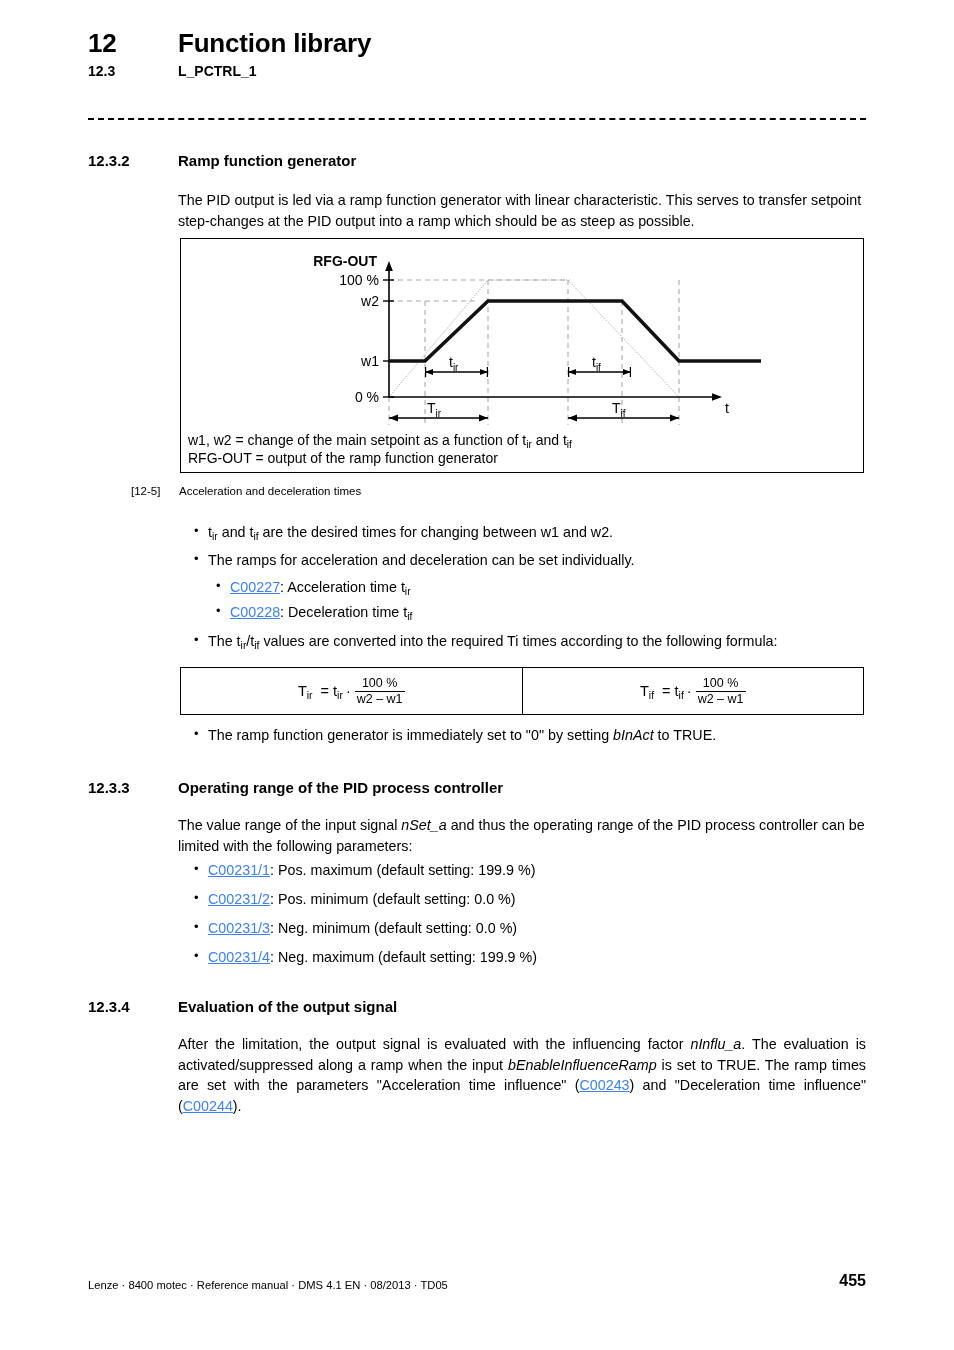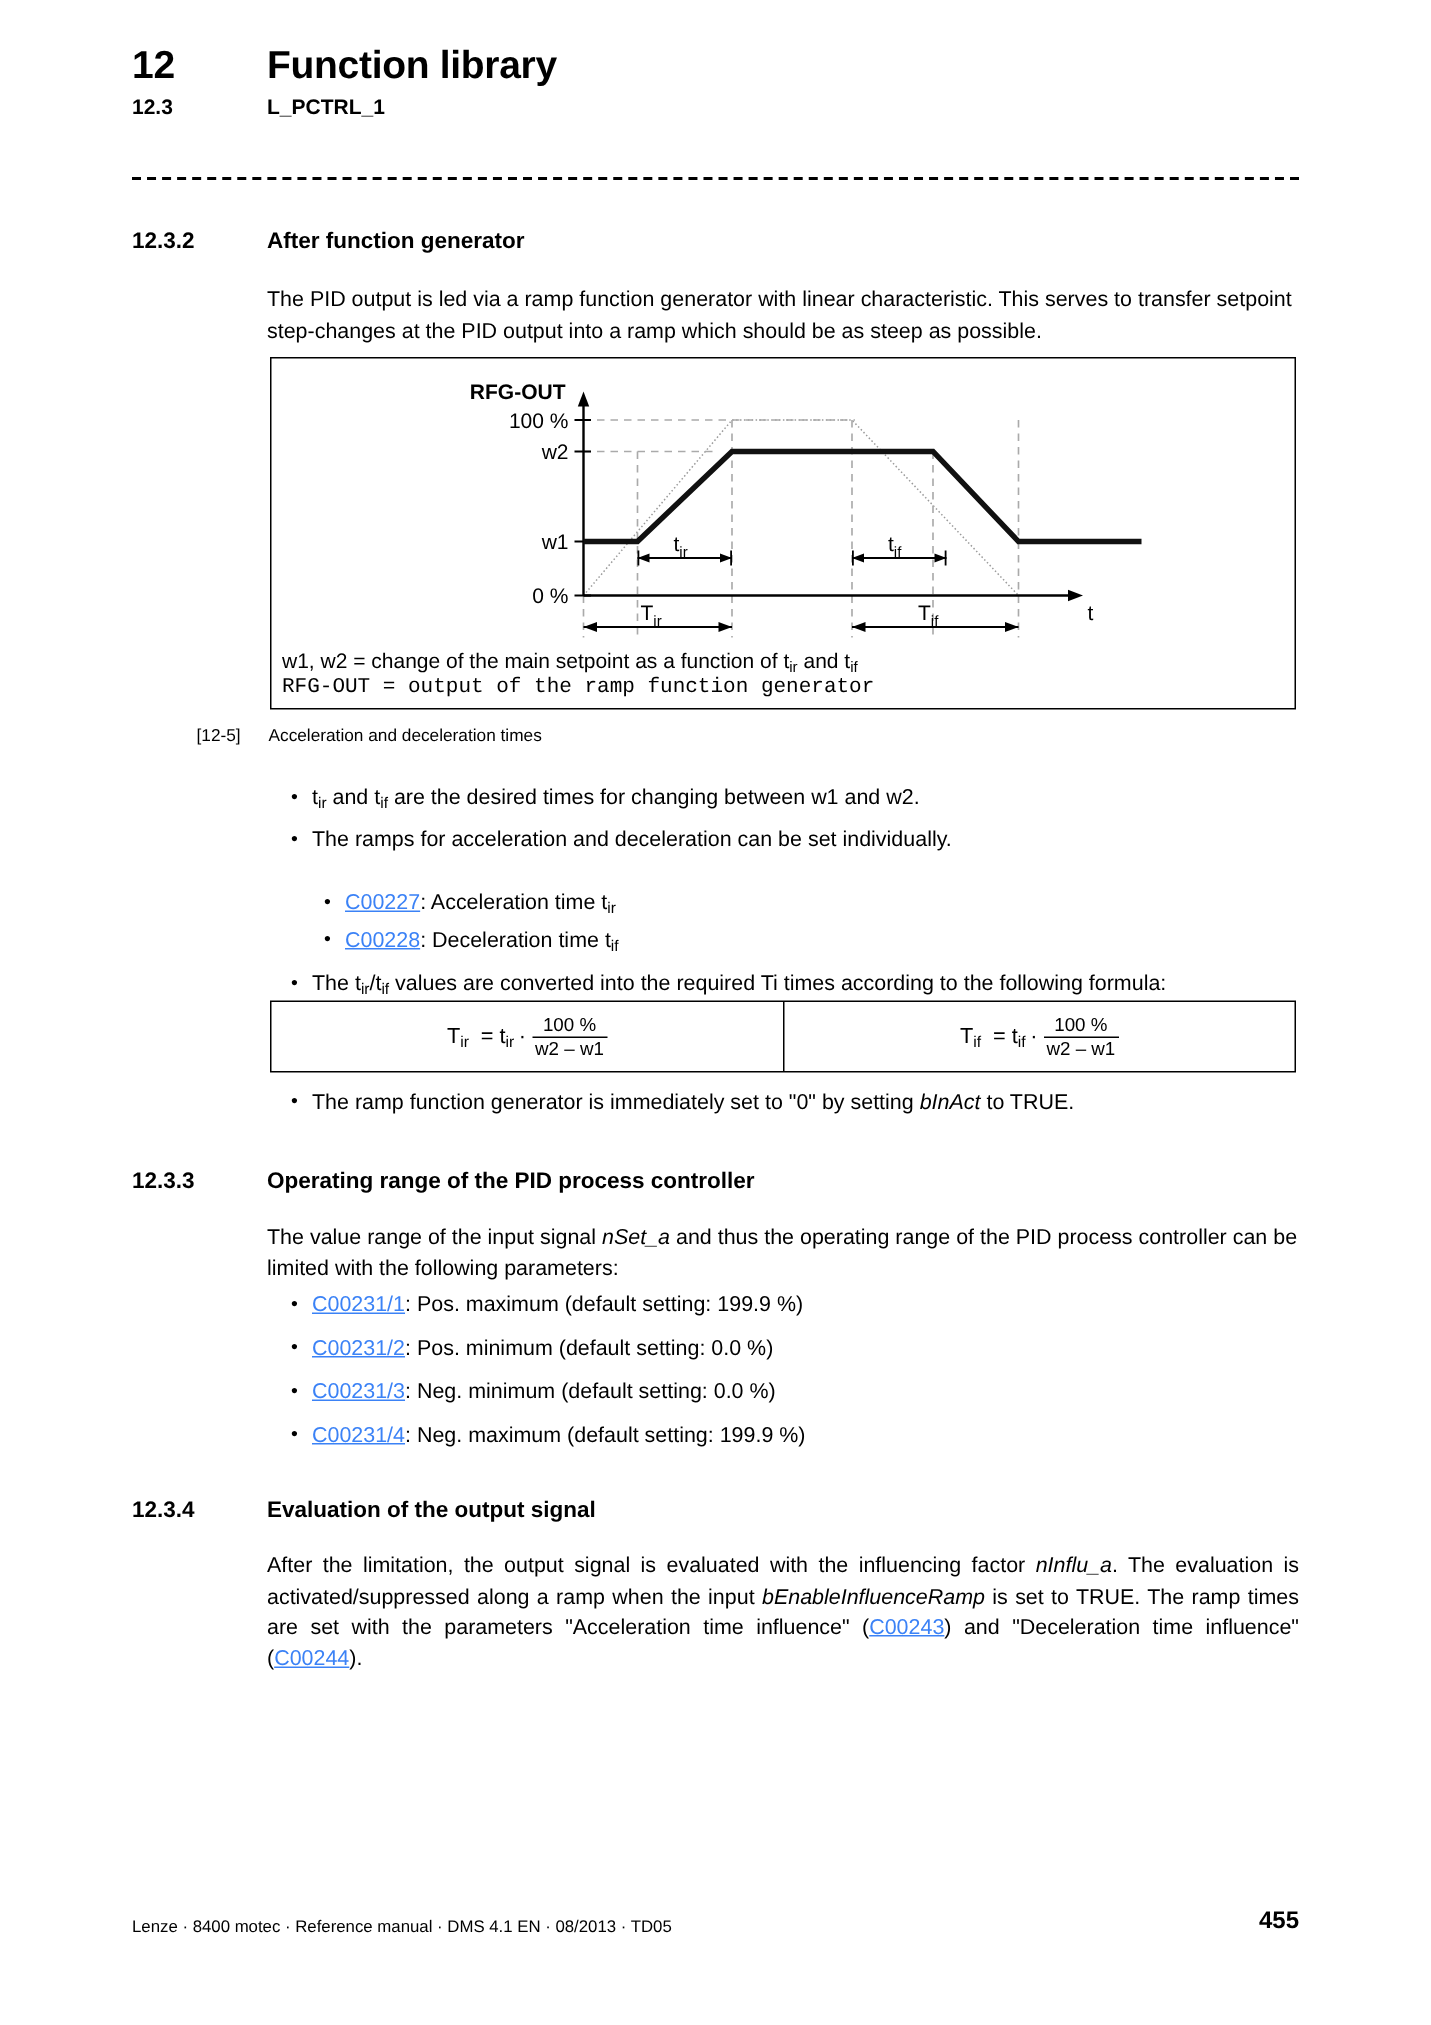--- a/index.html
+++ b/index.html
@@ -195,21 +195,21 @@
 <div class="page">
 
   <div class="hdr-chapnum">12</div>
   <div class="hdr-chaptitle">Function library</div>
   <div class="hdr-secnum">12.3</div>
   <div class="hdr-sectitle">L_PCTRL_1</div>
   <div class="hdr-rule"></div>
 
   <div class="sec" style="left:88px; top:152px;">
     <span class="num">12.3.2</span>
-    <span class="ttl">After function generator</span>
+    <span class="ttl">Ramp function generator</span>
   </div>
 
   <div class="body-txt" style="left:178px; top:190px; width:690px;">
     <span>The PID output is led via a ramp function generator with linear characteristic. This serves to transfer</span>
     <span>setpoint step-changes at the PID output into a ramp which should be as steep as possible.</span>
   </div>
 
   <div class="figbox">
 
     <svg width="682" height="188" viewBox="0 0 682 188" style="position:absolute; left:0; top:0;">
@@ -268,35 +268,35 @@
       <text class="ax-lbl" x="198" y="46" text-anchor="end">100 %</text>
       <text class="ax-lbl" x="198" y="67" text-anchor="end">w2</text>
       <text class="ax-lbl" x="198" y="127" text-anchor="end">w1</text>
       <text class="ax-lbl" x="198" y="163" text-anchor="end">0 %</text>
       <text class="ax-lbl" x="544" y="174">t</text>
     </svg>
 
     <div class="fignote" style="top:193px;">
       <span>w1, w2 = change of the main setpoint as a function of t</span><sub>ir</sub><span> and t</span><sub>if</sub>
     </div>
-    <div class="fignote" style="top:211px;font-family:Liberation Mono, monospace;">RFG-OUT = output of the ramp function generator</div>
+    <div class="fignote" style="top:211px;">RFG-OUT = output of the ramp function generator</div>
   </div>
 
   <div class="figcap" style="left:131px; top:485px;">
     <span class="cid">[12-5]</span>
     <span class="ctx">Acceleration and deceleration times</span>
   </div>
 
   <div class="blist" style="left:192px; top:522px; width:680px;">
 
     <div class="bitem">
       <span>t</span><sub>ir</sub><span> and t</span><sub>if</sub><span> are the desired times for changing between w1 and w2.</span>
     </div>
 
-    <div class="bitem" style="margin-bottom:22px;">
+    <div class="bitem" style="margin-bottom:7px;">
       <span>The ramps for acceleration and deceleration can be set individually.</span>
     </div>
 
     <div style="padding-left:22px;">
       <div class="bitem sub2">
         <a class="lnk" href="#">C00227</a><span>: Acceleration time t</span><sub>ir</sub>
       </div>
       <div class="bitem sub2" style="margin-bottom:9px;">
         <a class="lnk" href="#">C00228</a><span>: Deceleration time t</span><sub>if</sub>
       </div>

